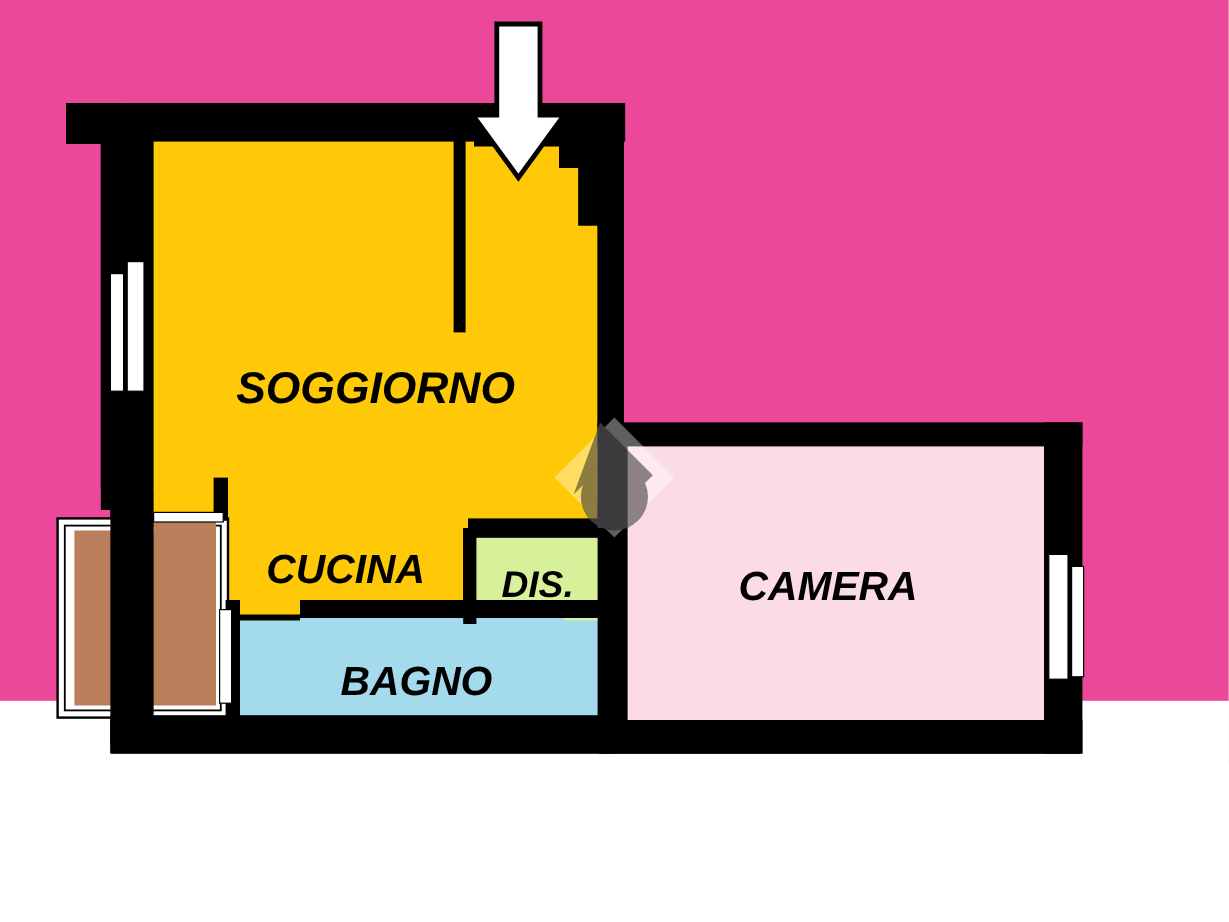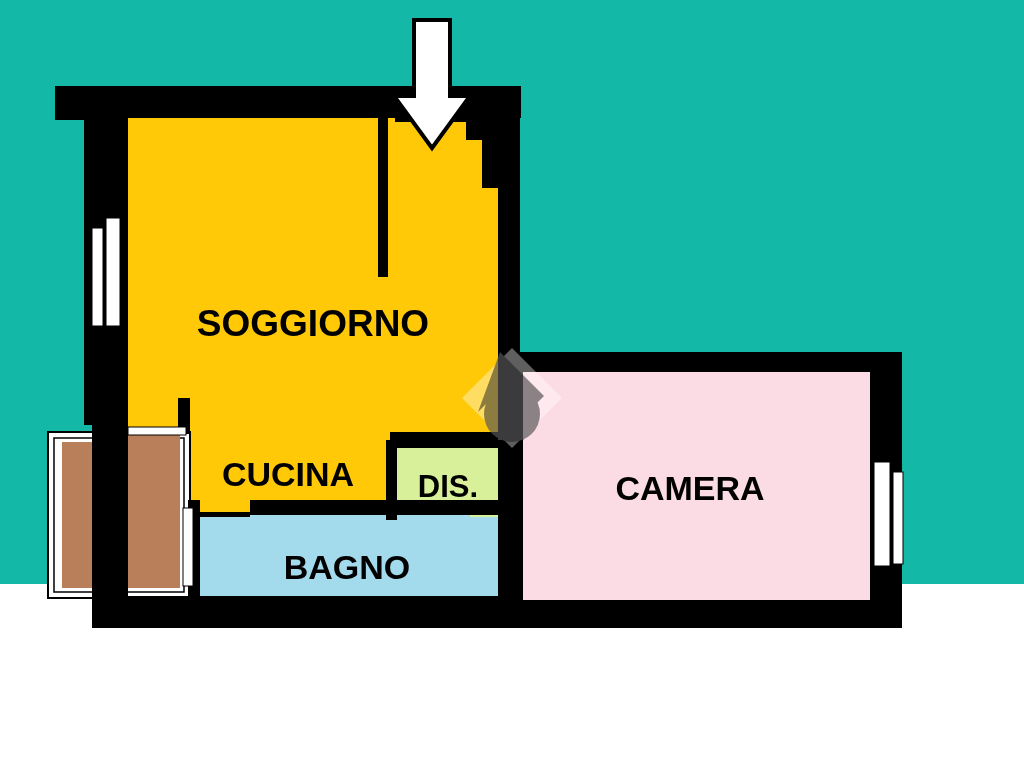--- a/index.html
+++ b/index.html
@@ -8,21 +8,22 @@
     background: #ffffff;
     width: 1024px;
     height: 768px;
     overflow: hidden;
     font-family: "Liberation Sans", sans-serif;
   }
   #floorplan-root {
     position: relative;
     width: 1024px;
     height: 584px;
-    background: #14b8a6;
+    background: #ec4899;
+    font-style: italic;
   }
   #plan-svg {
     position: absolute;
     left: 0;
     top: 0;
     width: 1024px;
     height: 768px;
     display: block;
   }
   .room-label {

